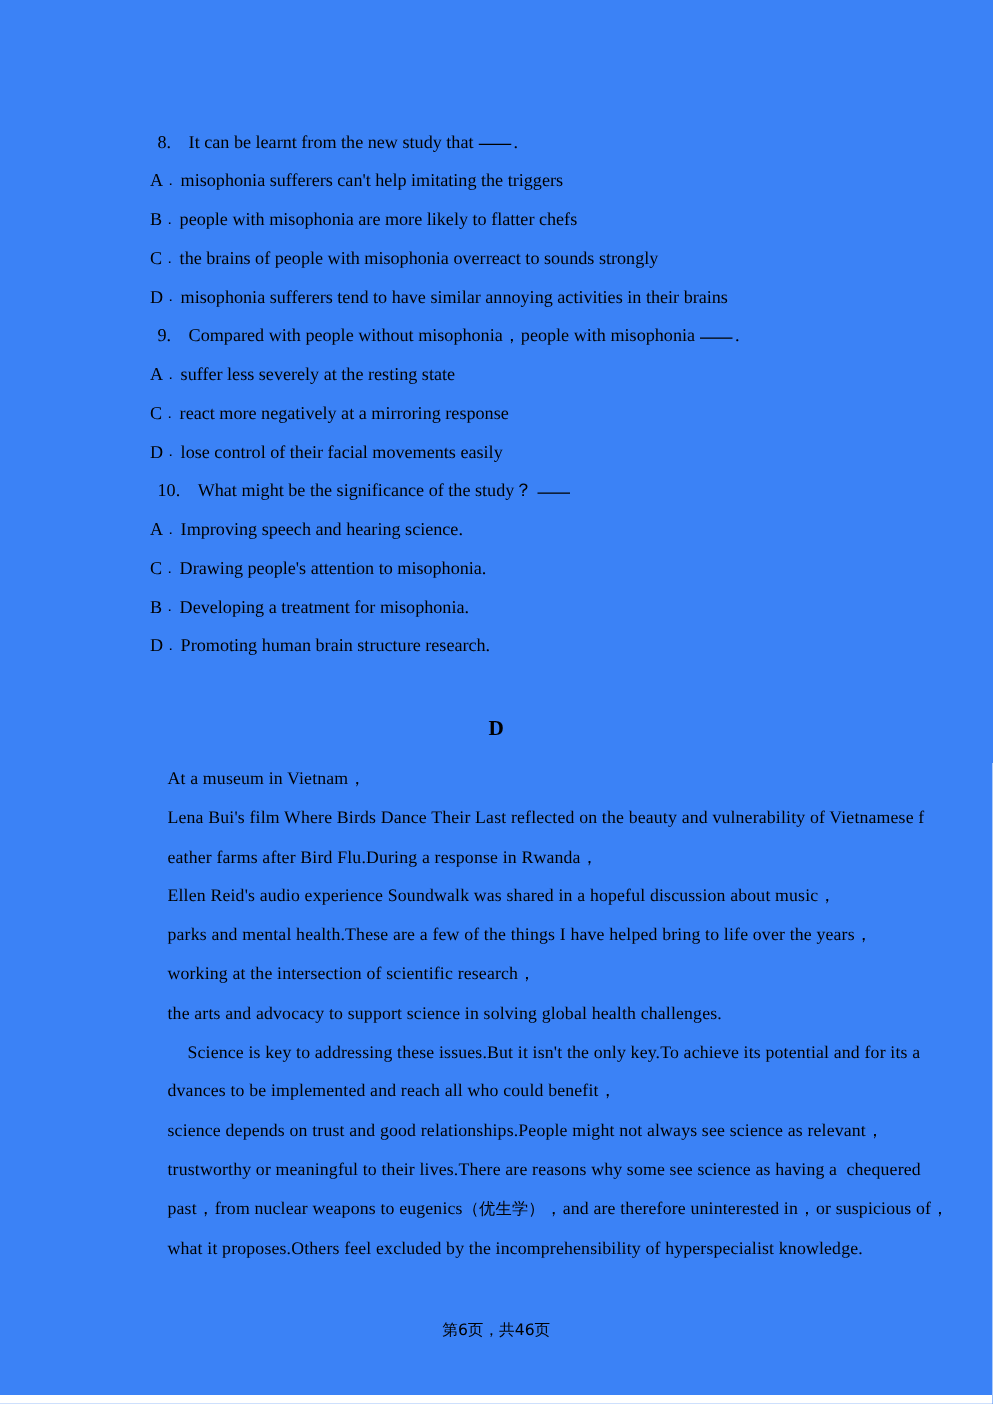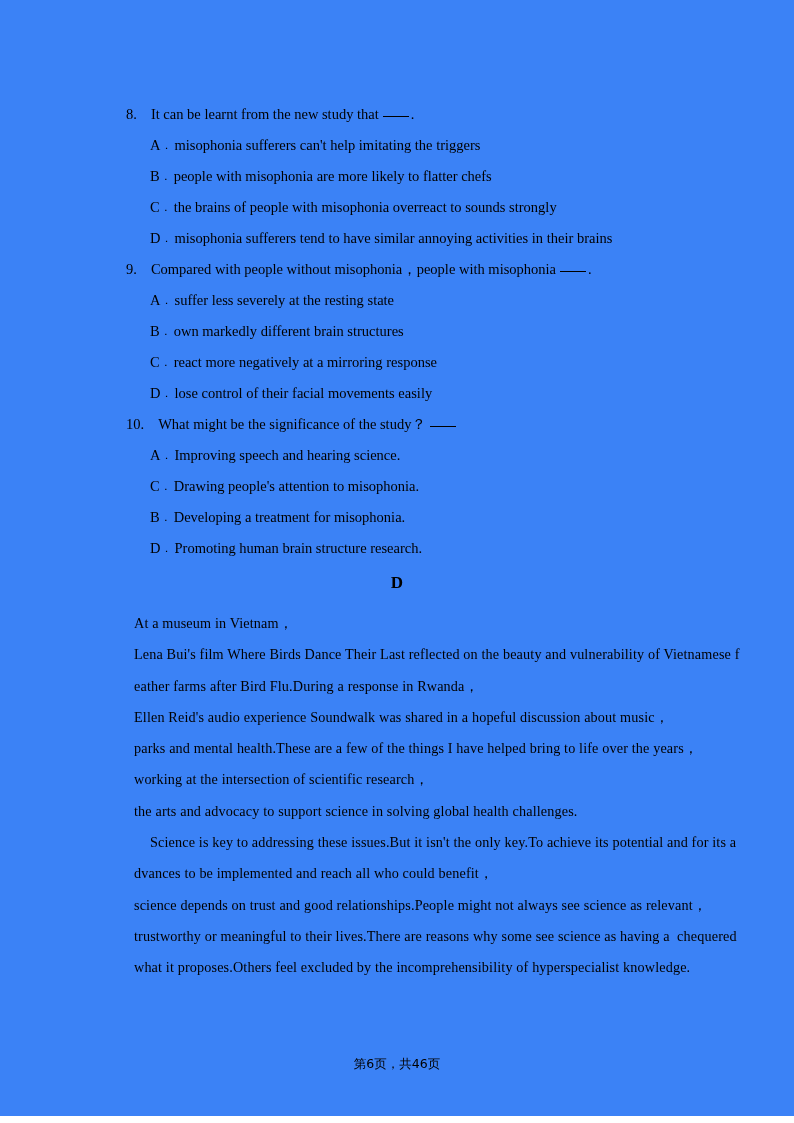--- a/index.html
+++ b/index.html
@@ -47,21 +47,20 @@
     width: 26px;
     border-bottom: 1.6px solid #000;
     vertical-align: 2px;
     margin: 0 2px 0 4px;
   }
   .q-opt {
     font-size: 14.5px;
     line-height: 31px;
     padding-left: 120px;
     white-space: nowrap;
-    margin-left: 30px;
   }
   .opt-letter {
     display: inline-block;
   }
   .opt-dot {
     display: inline-block;
     font-size: 11px;
     vertical-align: 1px;
     padding: 0 2.5px 0 0.5px;
   }
@@ -139,23 +138,20 @@
       <span class="opt-letter">D</span><span class="opt-dot">．</span><span>misophonia sufferers tend to have similar annoying activities in their brains</span>
     </div>
 
     <div class="q-stem">
       <span class="q-num">9.</span><span class="q-gap"></span><span>Compared with people without misophonia，people with misophonia</span><span class="blank"></span><span>.</span>
     </div>
     <div class="q-opt">
       <span class="opt-letter">A</span><span class="opt-dot">．</span><span>suffer less severely at the resting state</span>
     </div>
     <div class="q-opt">
-      <span class="opt-letter">B</span><span class="opt-dot">．</span><span>own markedly different brain structures</span>
-    </div>
-    <div class="q-opt">
       <span class="opt-letter">C</span><span class="opt-dot">．</span><span>react more negatively at a mirroring response</span>
     </div>
     <div class="q-opt">
       <span class="opt-letter">D</span><span class="opt-dot">．</span><span>lose control of their facial movements easily</span>
     </div>
 
     <div class="q-stem">
       <span class="q-num">10.</span><span class="q-gap"></span><span>What might be the significance of the study？</span><span class="blank"></span><span></span>
     </div>
     <div class="q-opt">
@@ -181,20 +177,23 @@
     <div class="p-line">Ellen Reid's audio experience Soundwalk was shared in a hopeful discussion about music，</div>
     <div class="p-line">parks and mental health.These are a few of the things I have helped bring to life over the years，</div>
     <div class="p-line">working at the intersection of scientific research，</div>
     <div class="p-line">the arts and advocacy to support science in solving global health challenges.</div>
     <div class="p-line indent">Science is key to addressing these issues.But it isn't the only key.To achieve its potential and for its a</div>
     <div class="p-line">dvances to be implemented and reach all who could benefit，</div>
     <div class="p-line">science depends on trust and good relationships.People might not always see science as relevant，</div>
     <div class="p-line">
       <span>trustworthy or meaningful to their lives.There are reasons why some see science as having a</span><span>&nbsp;&nbsp;</span><span class="u-term">chequered</span><span></span>
     </div>
+    <div class="p-line">
+      <span>past，from nuclear weapons to eugenics</span><span class="cn">（优生学）</span><span>，and are therefore uninterested in，or suspicious of，</span>
+    </div>
     <div class="p-line">what it proposes.Others feel excluded by the incomprehensibility of hyperspecialist knowledge.</div>
   </div>
 
   <div class="footer">
     <span>第</span><span>6</span><span>页，共</span><span>46</span><span>页</span>
   </div>
 
 </div>
 
 </body></html>

